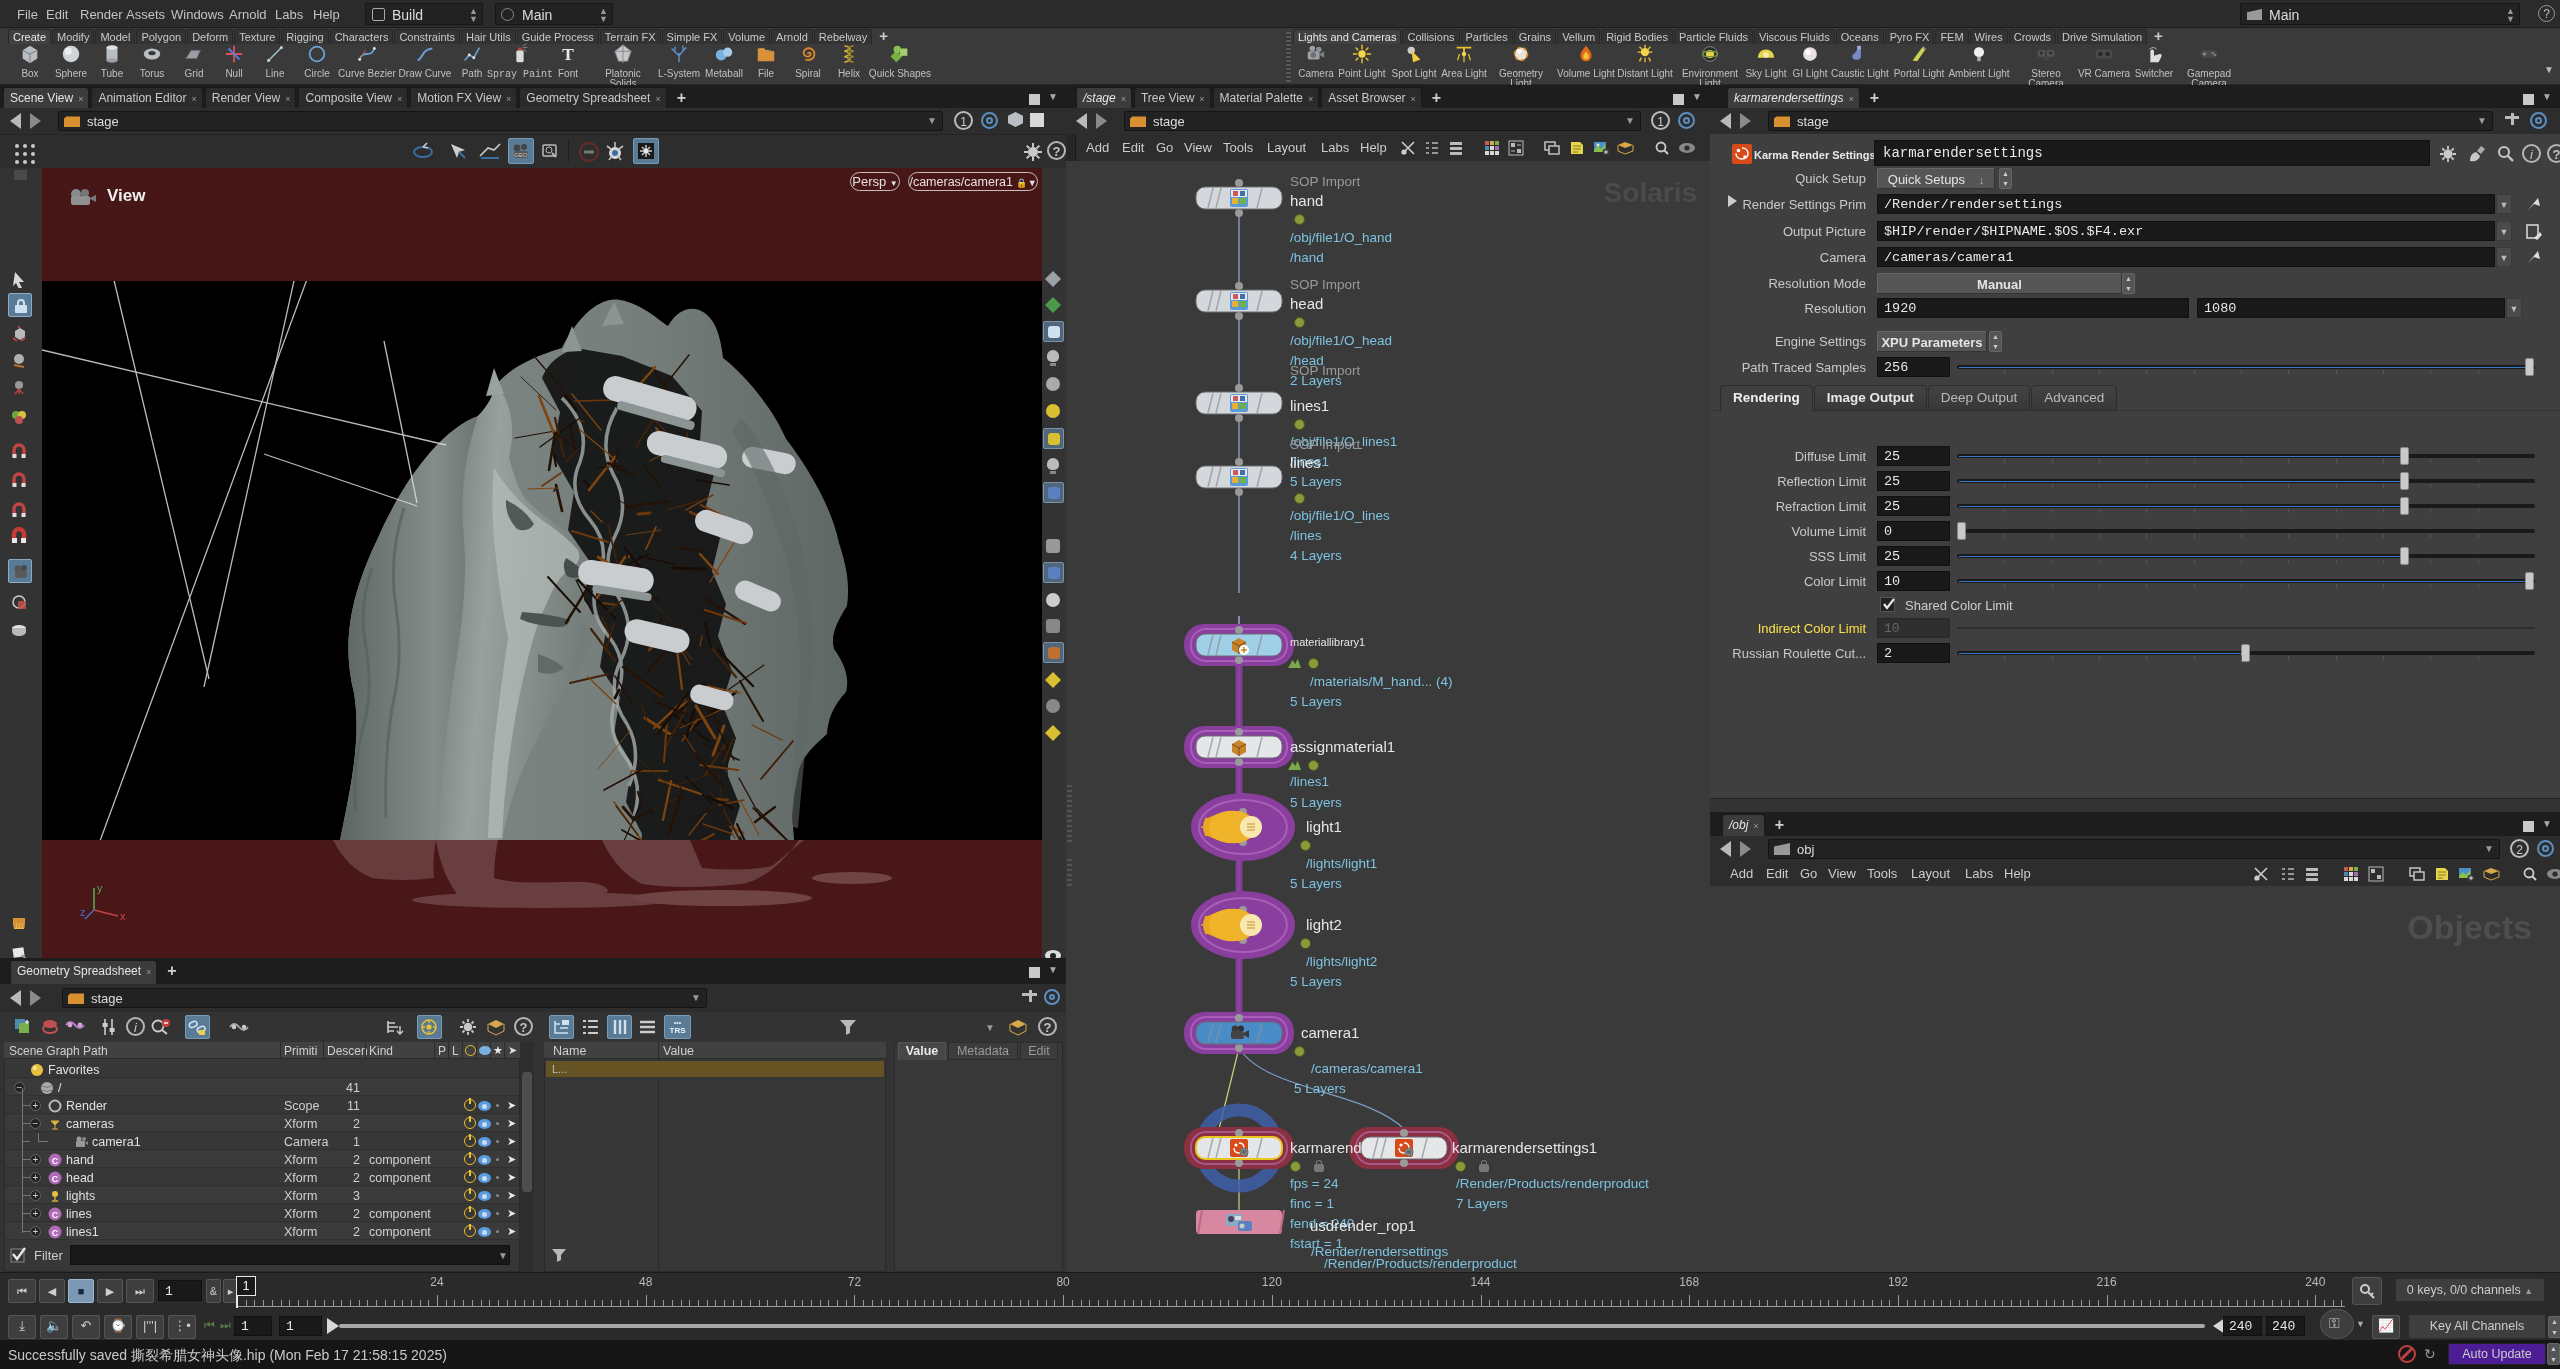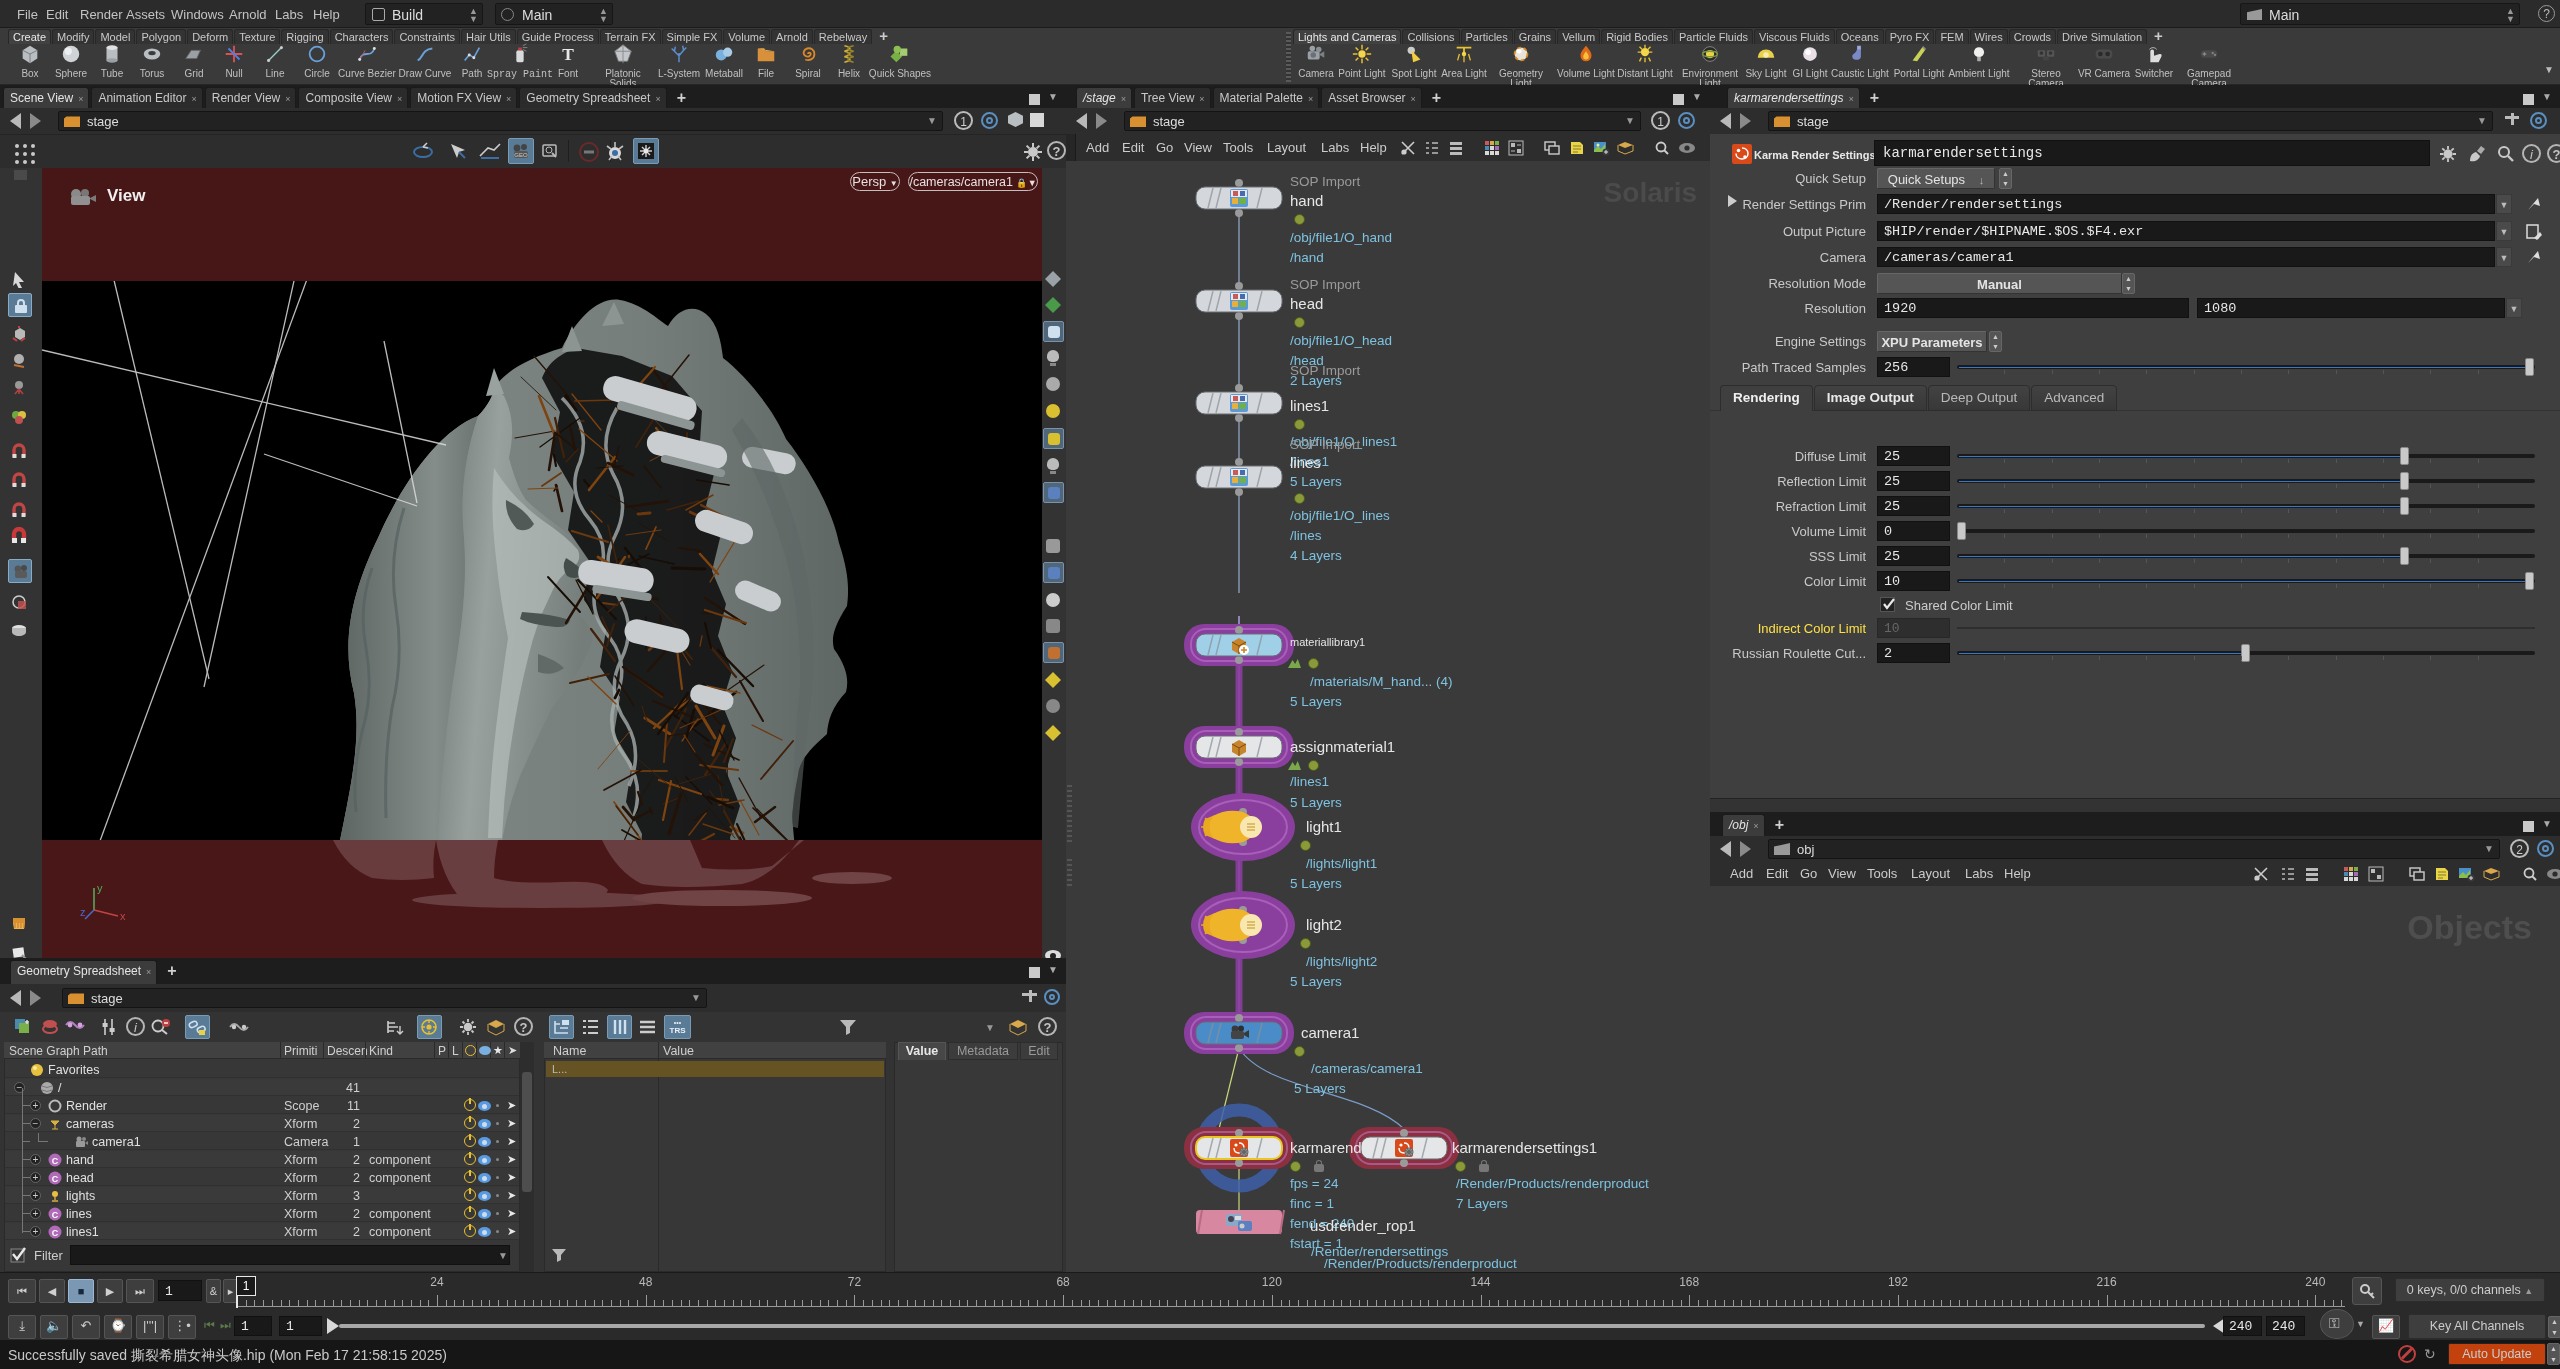--- a/index.html
+++ b/index.html
@@ -1755,21 +1755,21 @@
     <div class="a" style="left:984.8px;top:27px;width:1px;height:6px;background:#9a9a9a;"></div>
     <div class="a" style="left:993.5px;top:27px;width:1px;height:6px;background:#9a9a9a;"></div>
     <div class="a" style="left:1002.2px;top:27px;width:1px;height:6px;background:#9a9a9a;"></div>
     <div class="a" style="left:1010.9px;top:27px;width:1px;height:6px;background:#9a9a9a;"></div>
     <div class="a" style="left:1019.6px;top:27px;width:1px;height:6px;background:#9a9a9a;"></div>
     <div class="a" style="left:1028.3px;top:27px;width:1px;height:6px;background:#9a9a9a;"></div>
     <div class="a" style="left:1037.0px;top:27px;width:1px;height:6px;background:#9a9a9a;"></div>
     <div class="a" style="left:1045.7px;top:27px;width:1px;height:6px;background:#9a9a9a;"></div>
     <div class="a" style="left:1054.4px;top:27px;width:1px;height:6px;background:#9a9a9a;"></div>
     <div class="a" style="left:1063.1px;top:22px;width:1px;height:11px;background:#9a9a9a;"></div>
-    <div class="a" style="left:1051.1px;top:2px;width:24px;text-align:center;font-size:12px;color:#b9b9b9;">68</div>
+    <div class="a" style="left:1051.1px;top:2px;width:24px;text-align:center;font-size:12px;color:#b9b9b9;">80</div>
     <div class="a" style="left:1071.8px;top:27px;width:1px;height:6px;background:#9a9a9a;"></div>
     <div class="a" style="left:1080.5px;top:27px;width:1px;height:6px;background:#9a9a9a;"></div>
     <div class="a" style="left:1089.2px;top:27px;width:1px;height:6px;background:#9a9a9a;"></div>
     <div class="a" style="left:1097.9px;top:27px;width:1px;height:6px;background:#9a9a9a;"></div>
     <div class="a" style="left:1106.6px;top:27px;width:1px;height:6px;background:#9a9a9a;"></div>
     <div class="a" style="left:1115.3px;top:27px;width:1px;height:6px;background:#9a9a9a;"></div>
     <div class="a" style="left:1124.0px;top:27px;width:1px;height:6px;background:#9a9a9a;"></div>
     <div class="a" style="left:1132.7px;top:27px;width:1px;height:6px;background:#9a9a9a;"></div>
     <div class="a" style="left:1141.4px;top:27px;width:1px;height:6px;background:#9a9a9a;"></div>
     <div class="a" style="left:1150.0px;top:27px;width:1px;height:6px;background:#9a9a9a;"></div>
@@ -1952,15 +1952,15 @@
     <div class="a" style="left:2376px;top:45px;width:20px;height:18px;color:#ccc;font-size:13px;text-align:center;">📈</div>
     <div class="a" style="left:2408px;top:41px;width:138px;height:25px;background:#3e3e3e;border:1px solid #2c2c2c;border-radius:2px;color:#ccc;font-size:12.5px;text-align:center;line-height:23px;">Key All Channels</div>
     <div class="a spin" style="left:2548px;top:43px;height:22px;"></div>
   </div>
 
 <div class="a" id="statusbar" style="left:0;top:1340px;width:2560px;height:29px;background:#161616;">
   <div class="a txt" style="left:8px;top:7px;font-size:14px;color:#c9c9c9;">Successfully saved 撕裂希腊女神头像.hip (Mon Feb 17 21:58:15 2025)</div>
 <div class="a" style="left:2398px;top:5px;width:18px;height:18px;border:2px solid #c04040;border-radius:50%;"></div>
     <div class="a" style="left:2400px;top:12px;width:14px;height:3px;background:#c04040;transform:rotate(-45deg);"></div>
     <div class="a" style="left:2424px;top:6px;color:#999;font-size:14px;">↻</div>
-    <div class="a" style="left:2448px;top:3px;width:98px;height:22px;background:#c2410c;border:1px solid #222;border-radius:2px;color:#ccc;font-size:12.5px;text-align:center;line-height:20px;">Auto Update</div>
+    <div class="a" style="left:2448px;top:3px;width:98px;height:22px;background:#4c1d95;border:1px solid #222;border-radius:2px;color:#ccc;font-size:12.5px;text-align:center;line-height:20px;">Auto Update</div>
     <div class="a spin" style="left:2547px;top:3px;height:22px;"></div>
   </div>
 
 </body></html>

